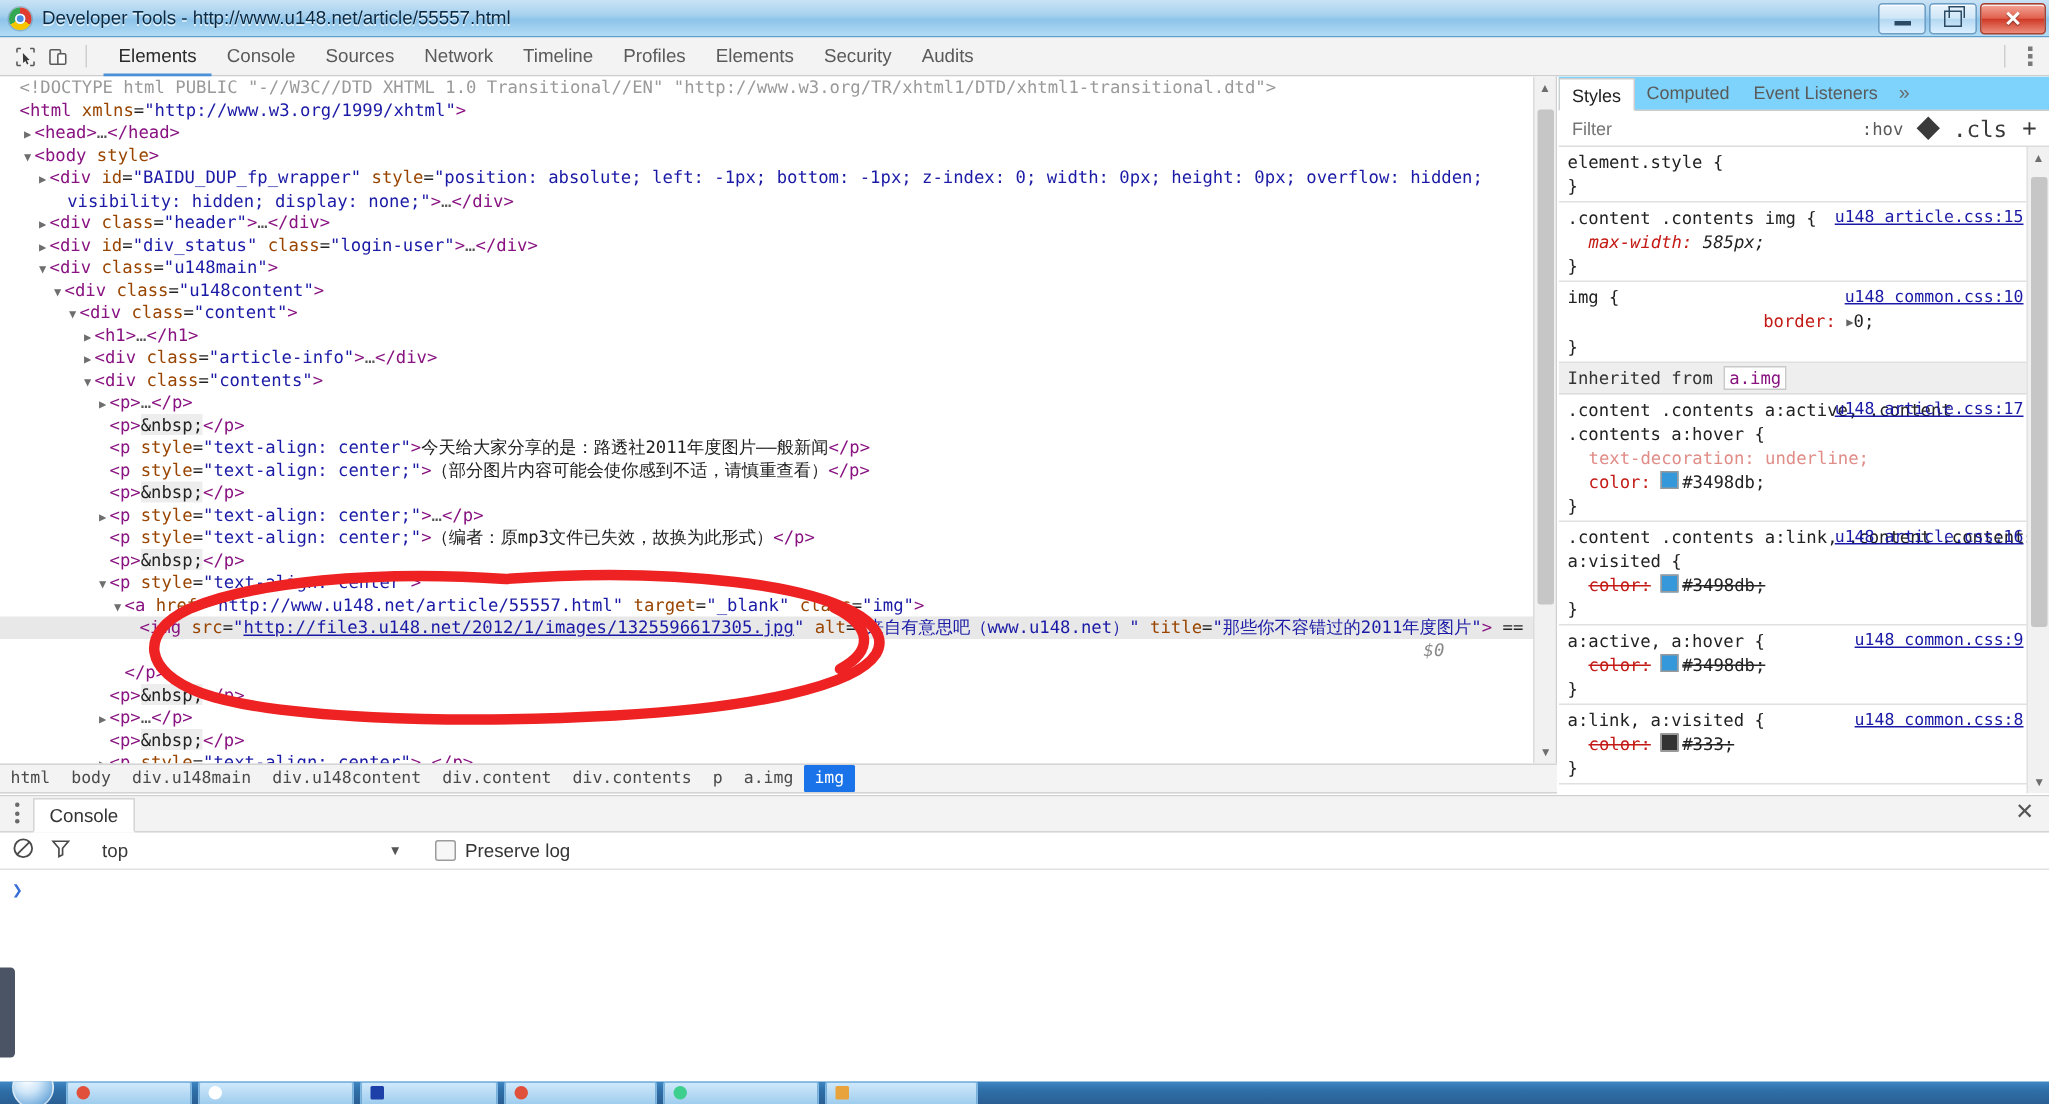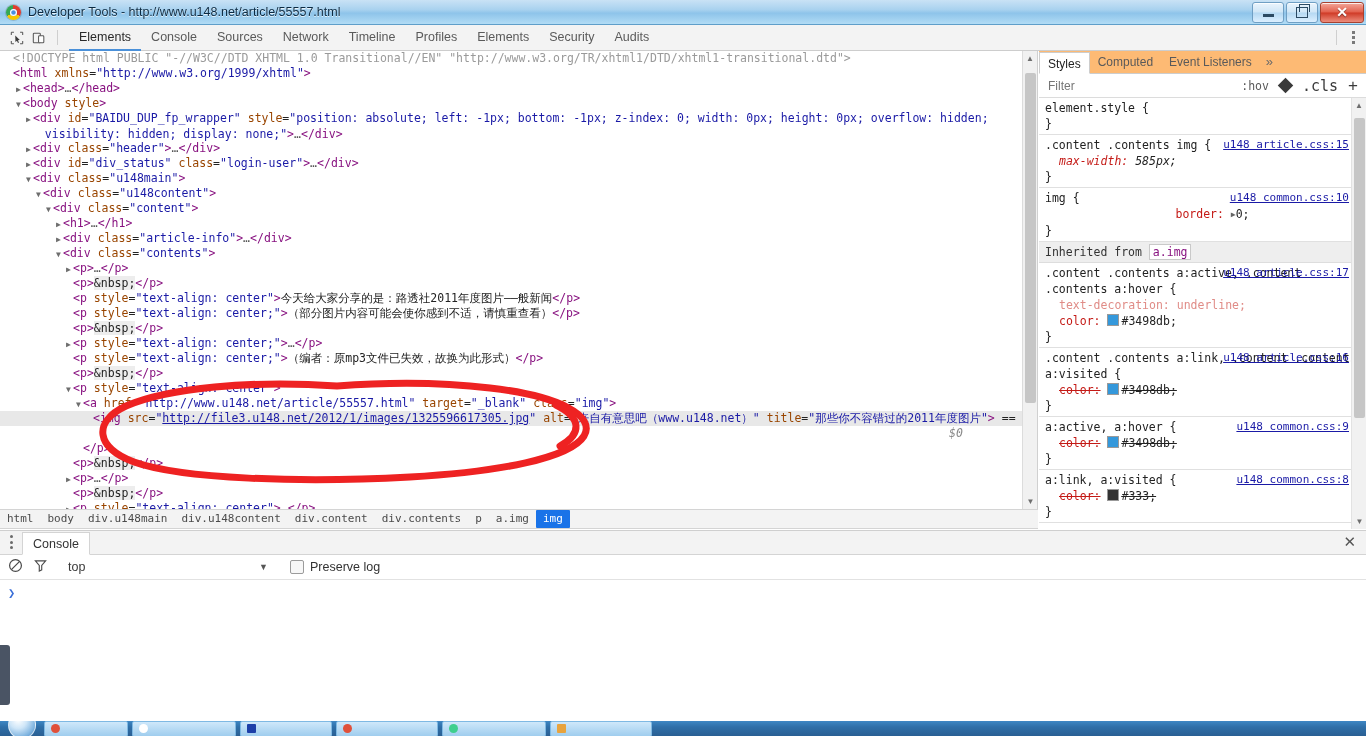--- a/index.html
+++ b/index.html
@@ -124,21 +124,21 @@
   }
   .crumb{padding:0 7px;height:18px;line-height:18px;}
   .crumb.active{background:#1a73e8;color:#fff;border-radius:1px;}
 
   
   .styles-panel{
     position:absolute;left:1039px;top:51px;width:327px;height:478px;
     background:#fff;box-sizing:border-box;overflow:hidden;
   }
   .styles-tabs{
-    height:23px;background:#fdba74;border-bottom:1px solid #cdcdcd;
+    height:23px;background:#7dd3fc;border-bottom:1px solid #cdcdcd;
     display:flex;align-items:flex-end;box-sizing:border-box;
   }
   .stab{
     font-size:12px;color:#5a5a5a;padding:0 8px;height:22px;line-height:22px;
     box-sizing:border-box;
   }
   .stab.active{background:#fff;border:1px solid #cdcdcd;border-bottom-color:#fff;color:#222;margin-bottom:-1px;}
   .stab.more{color:#6a6a6a;font-size:13px;padding:0 6px;}
   .filterbar{
     height:24px;border-bottom:1px solid #dcdcdc;display:flex;align-items:center;

